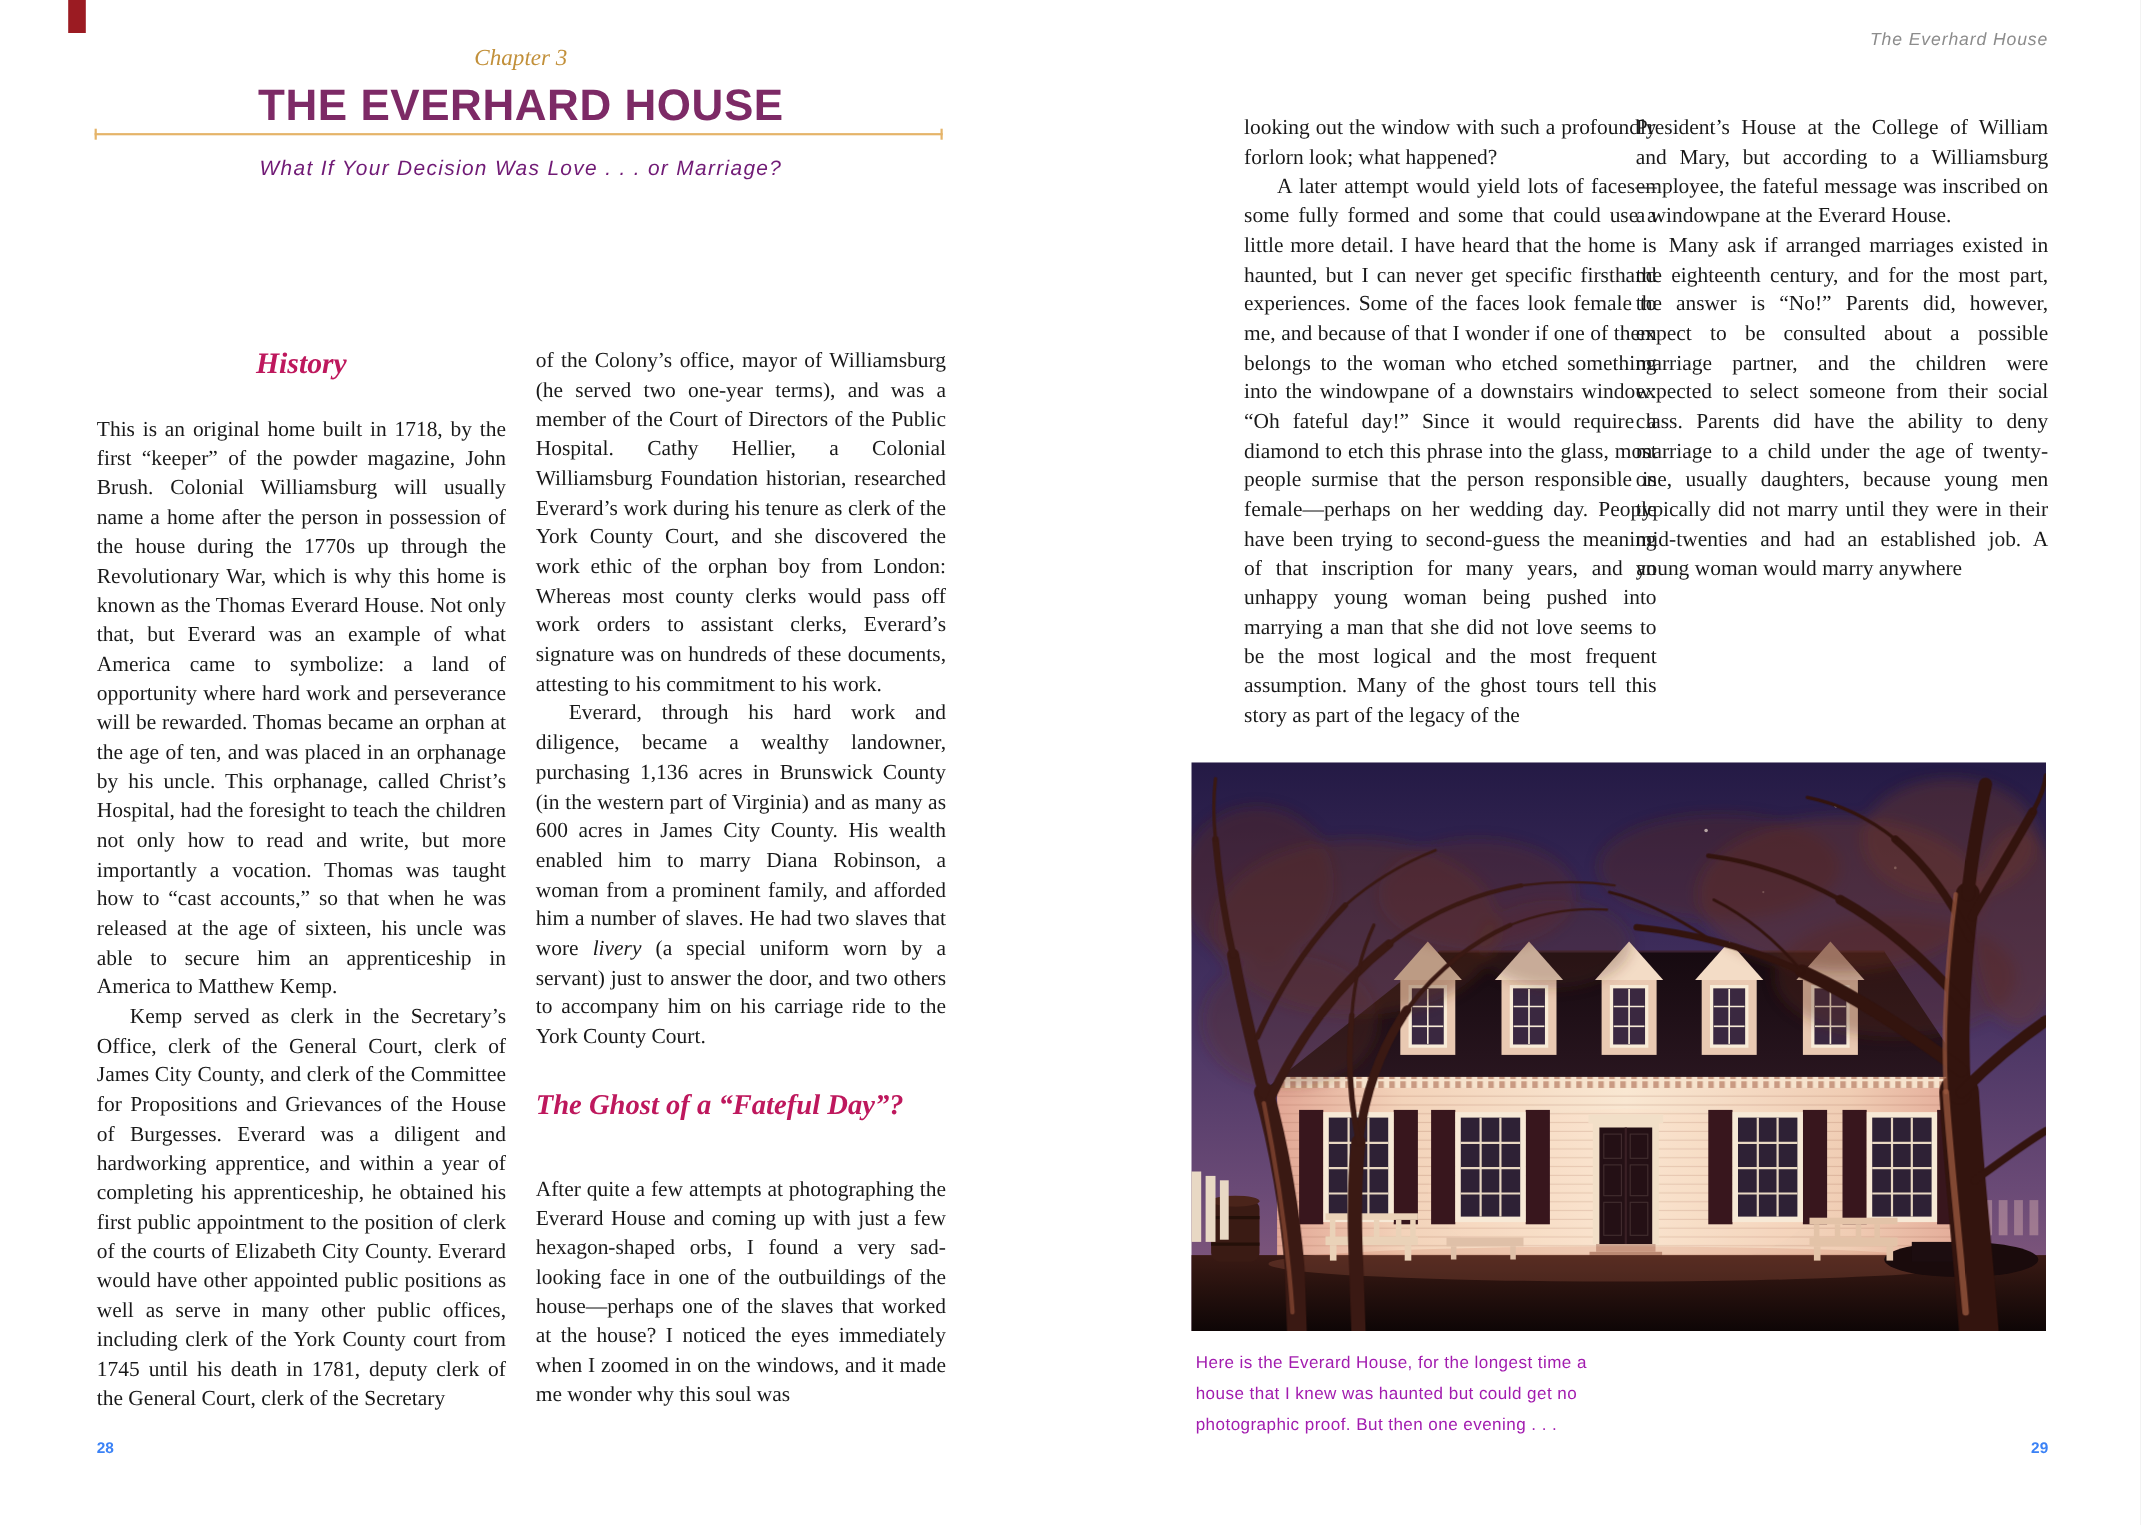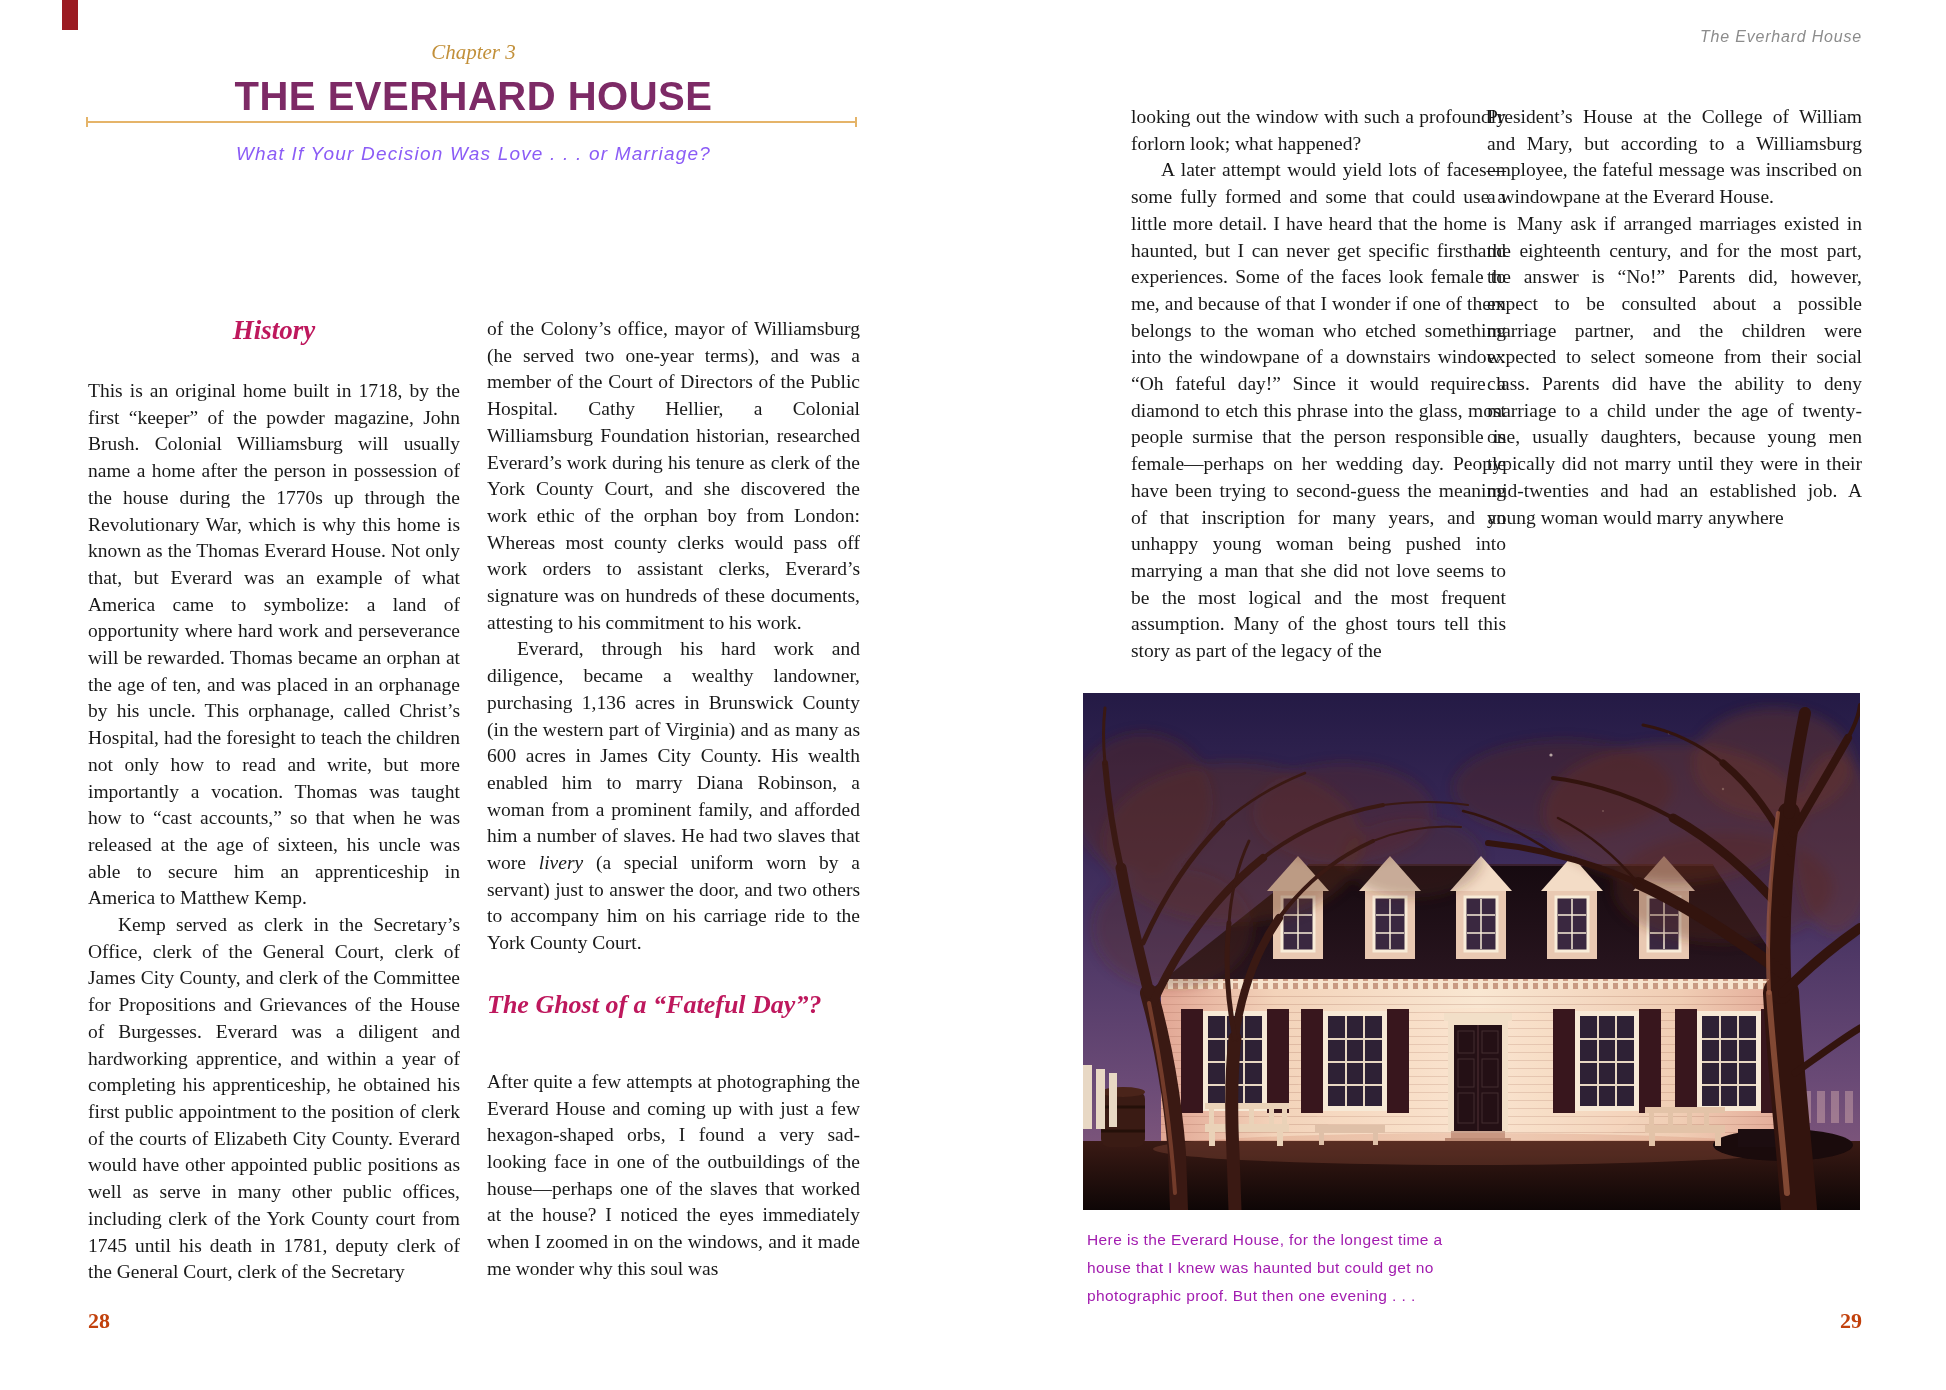--- a/index.html
+++ b/index.html
@@ -12,21 +12,21 @@
   .chapter-label{left:88px;top:40px;width:771px;text-align:center;
     font-family:"Liberation Serif",serif;font-style:italic;font-size:21px;color:#c2903a;}
   .chapter-title{left:88px;top:74px;width:771px;text-align:center;
     font-family:"Liberation Sans",sans-serif;font-weight:700;font-size:40px;
     letter-spacing:.5px;color:#7d2a66;}
   .title-rule{left:86px;top:121px;width:771px;height:2px;background:#e5b469;}
   .title-rule .tick{position:absolute;top:-4px;width:2px;height:10px;background:#e5b469;}
   .title-rule .tick.left{left:0;} .title-rule .tick.right{right:0;}
   .chapter-subtitle{left:88px;top:143px;width:771px;text-align:center;
     font-family:"Liberation Sans",sans-serif;font-style:italic;font-size:19px;
-    letter-spacing:1.2px;color:#8b5cf6;}
+    letter-spacing:1.2px;color:#701a75;}
 
   
   .col{font-size:19.5px;line-height:26.7px;text-align:justify;}
   .col p{margin:0;}
   .col p.indent{text-indent:30px;}
   .col-l1{left:88px;top:312px;width:372px;}
   .col-l2{left:487px;top:316px;width:373px;}
   .col-r1{left:1087px;top:104px;width:375px;margin-left:44px;}
   .col-r2{left:1487px;top:104px;width:375px;}
   .sec-heading{font-family:"Liberation Serif",serif;font-weight:700;font-style:italic;color:#be185d;}
@@ -36,21 +36,21 @@
 
   
   .running-head{left:1487px;top:28px;width:375px;text-align:right;
     font-family:"Liberation Sans",sans-serif;font-style:italic;font-size:16px;
     letter-spacing:.8px;color:#8c8c8c;}
   .photo{left:1083px;top:693px;width:777px;height:517px;}
   .photo svg{display:block;width:777px;height:517px;}
   .photo-caption{left:1087px;top:1226px;width:372px;
     font-family:"Liberation Sans",sans-serif;font-size:15.5px;line-height:28px;
     letter-spacing:.4px;color:#a21caf;}
-  .page-num{font-family:Liberation Serif, serif;font-weight:700;font-size:22px;color:#c2410c;}
+  .page-num{font-family:Liberation Sans, sans-serif;font-weight:700;font-size:14px;color:#3b82f6;}
   .page-num-left{left:88px;top:1308px;}
   .page-num-right{left:1487px;top:1308px;width:375px;text-align:right;}
 </style>
 </head>
 <body>
 
 <div class="spread">
 
   <div class="abs bookmark"></div>
 

